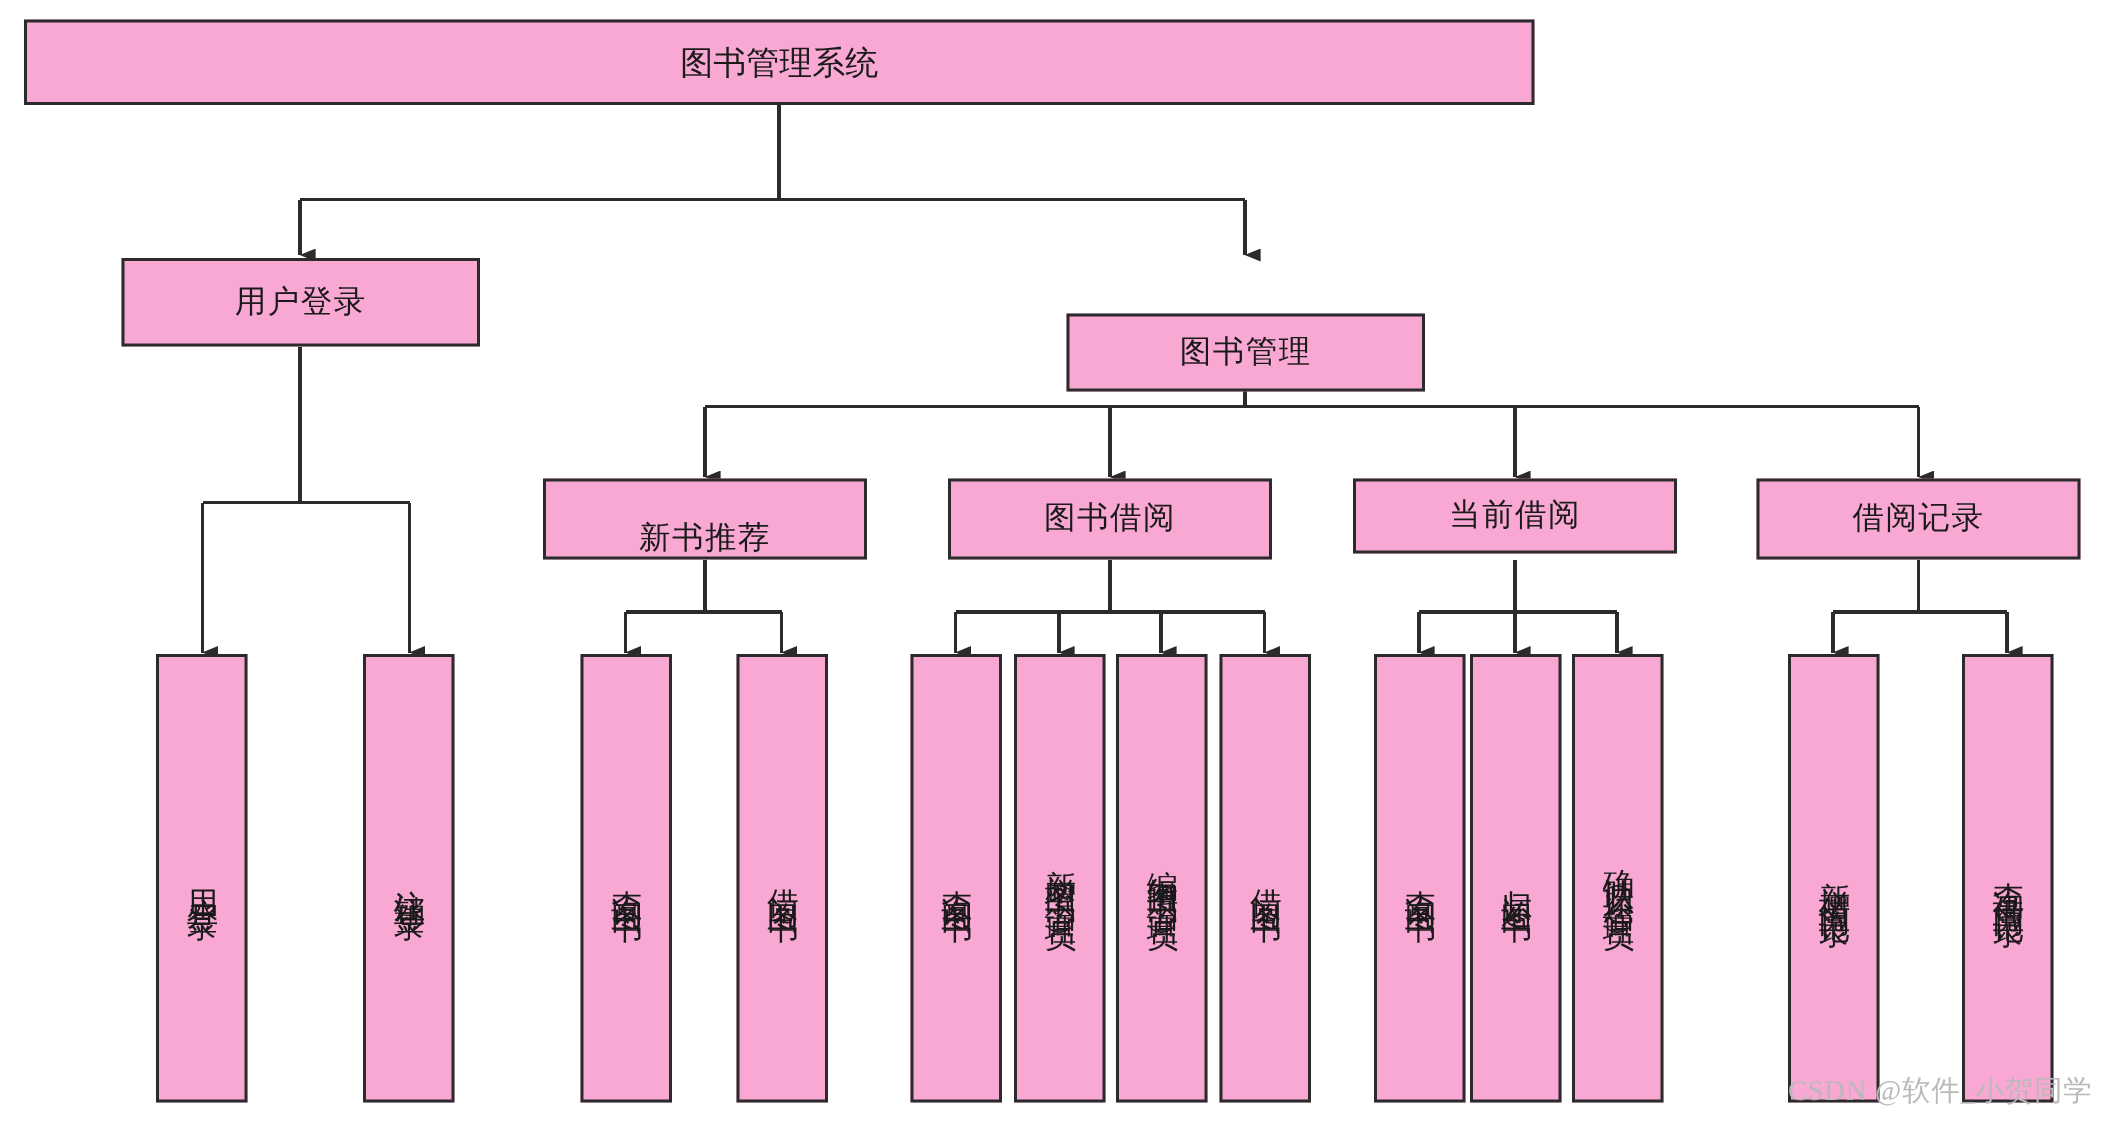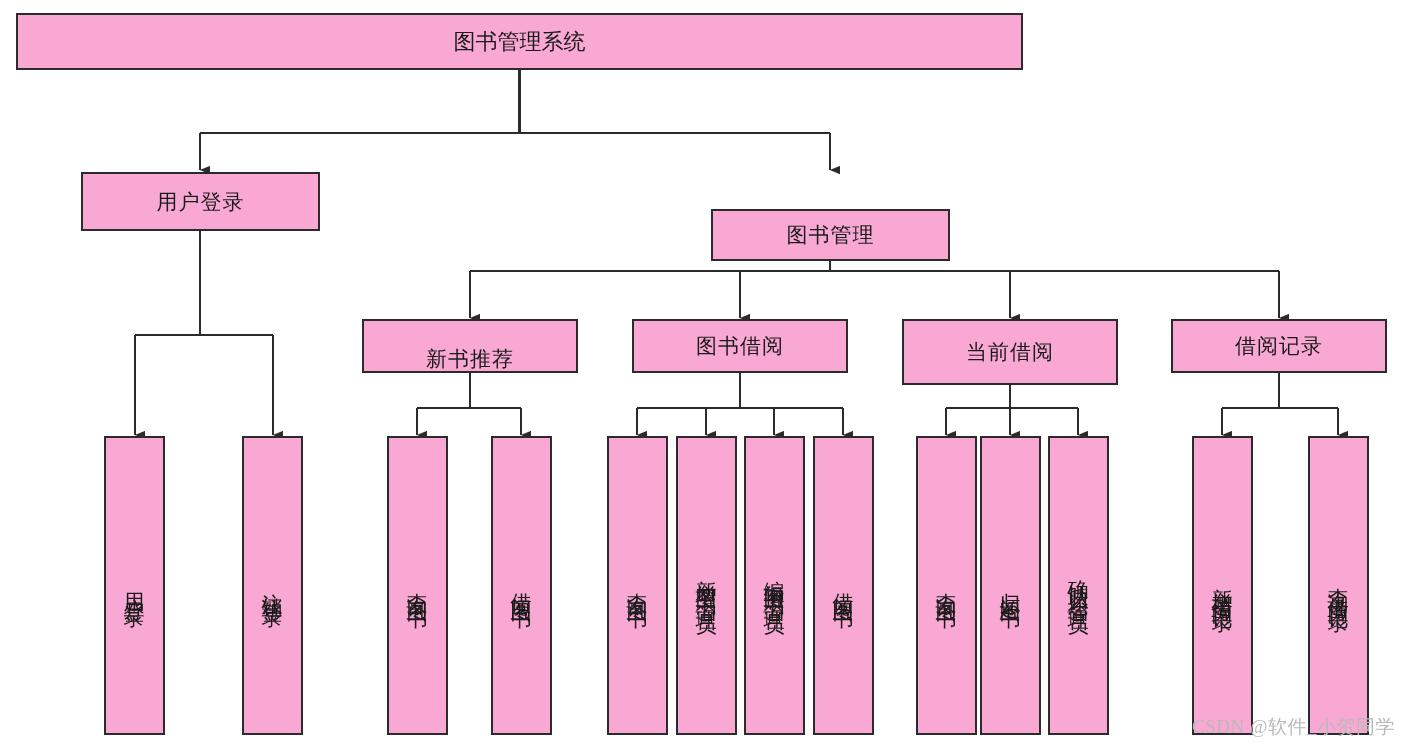--- a/index.html
+++ b/index.html
@@ -131,21 +131,21 @@
   <div class="node h" style="left:711px; top:172px; width:239px; height:52px;margin-top:37px;">
     <span>图书管理</span>
   </div>
 
   <div class="node h" style="left:362px; top:319px; width:216px; height:54px;align-items:flex-end;">
     <span>新书推荐</span>
   </div>
   <div class="node h" style="left:632px; top:319px; width:216px; height:54px;">
     <span>图书借阅</span>
   </div>
-  <div class="node h" style="left:902px; top:319px; width:216px; height:66px;align-items:center;">
+  <div class="node h" style="left:902px; top:319px; width:216px; height:50px;align-items:center;">
     <span>当前借阅</span>
   </div>
   <div class="node h" style="left:1171px; top:319px; width:216px; height:54px;">
     <span>借阅记录</span>
   </div>
 
   <div class="node leaf" style="left:104px; top:436px; width:61px; height:299px;">
     <span class="vtext">用户登录</span>
   </div>
   <div class="node leaf" style="left:242px; top:436px; width:61px; height:299px;">

